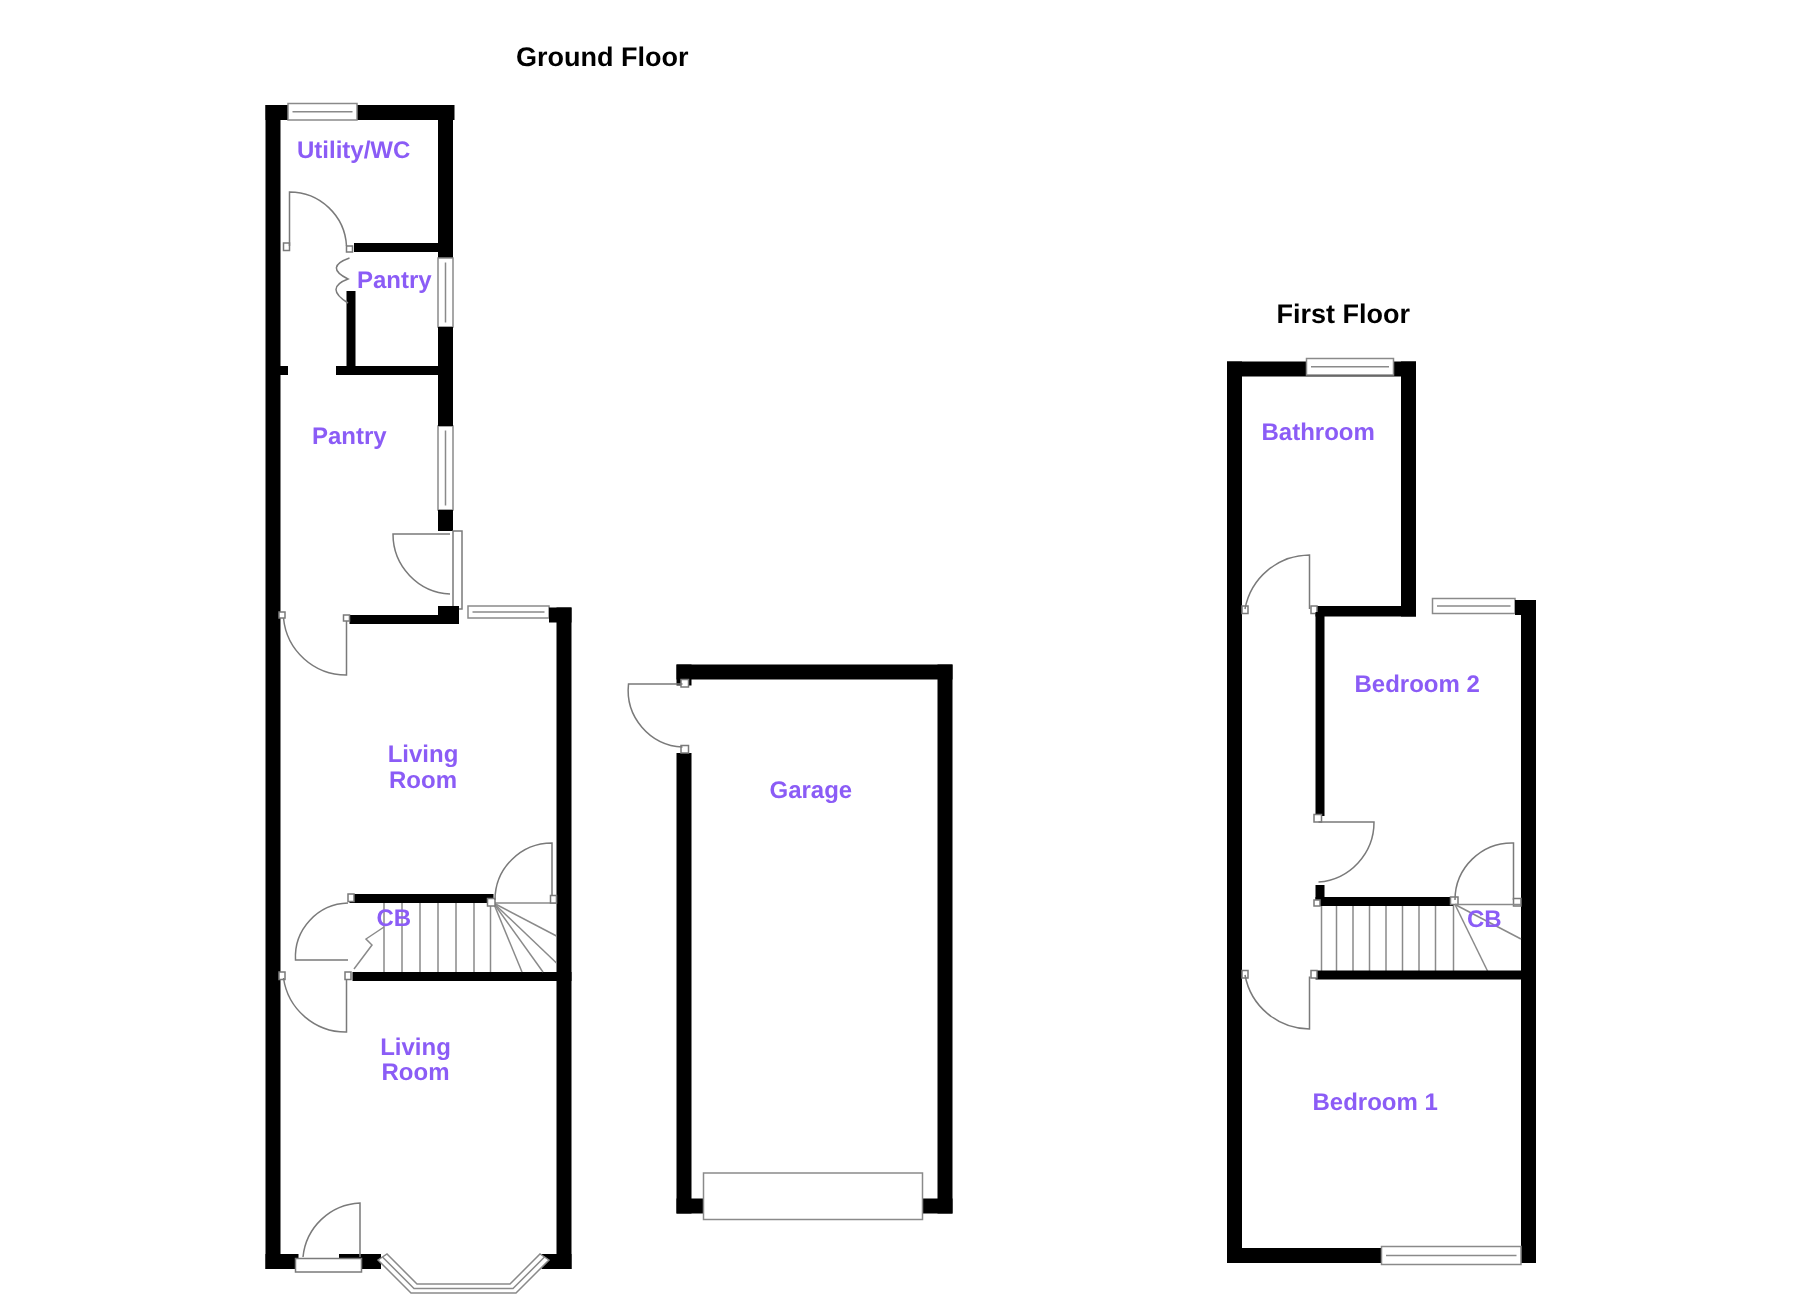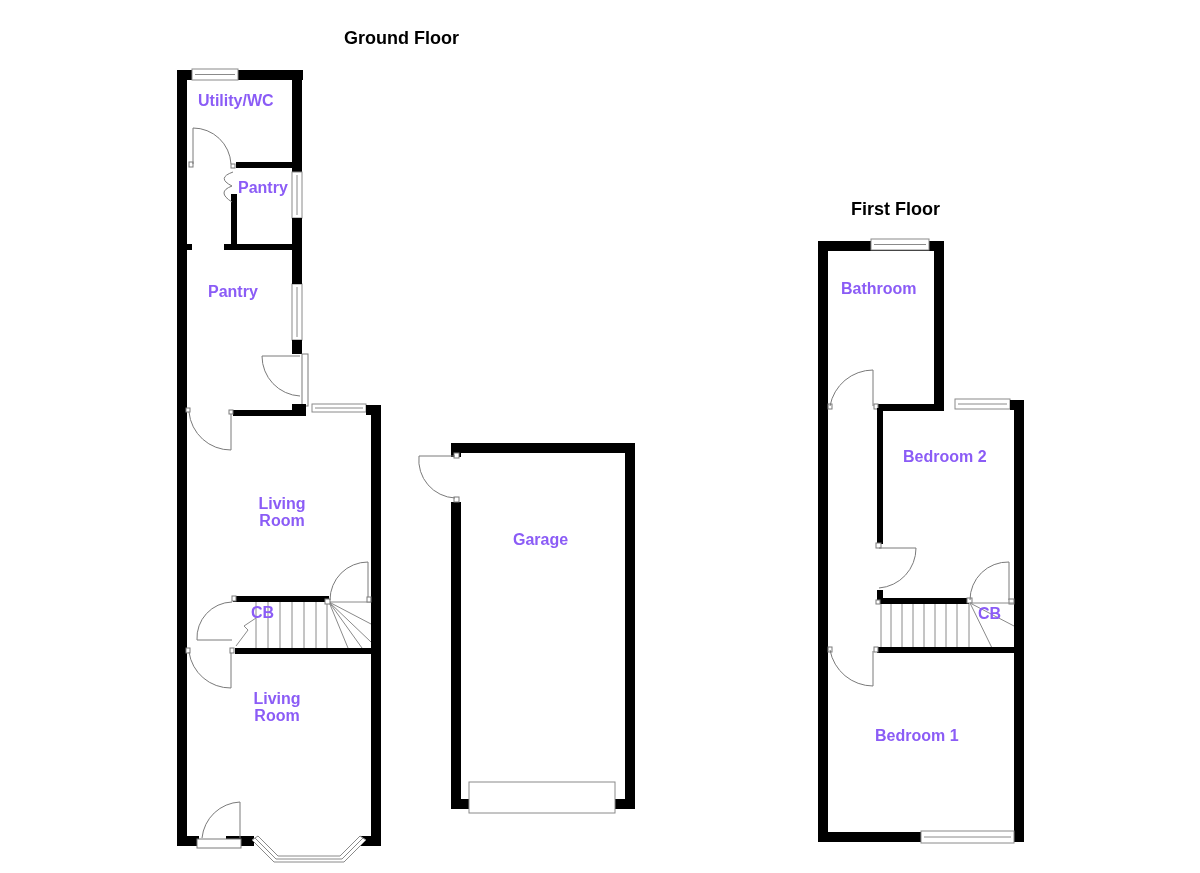--- a/index.html
+++ b/index.html
@@ -185,18 +185,18 @@
 <div class="label" style="left:252px; top:476px; width:60px;margin-top:19px;">
   <div>Living</div>
   <div>Room</div>
 </div>
 <div class="label" style="left:251px; top:604px;">CB</div>
 <div class="label" style="left:247px; top:690px; width:60px;">
   <div>Living</div>
   <div>Room</div>
 </div>
 
-<div class="label" style="left:513px; top:531px;">Garage</div>
+<div class="label" style="left:513px; top:519px;">Garage</div>
 
 <div class="label" style="left:841px; top:280px;">Bathroom</div>
 <div class="label" style="left:903px; top:448px;text-align:center;">Bedroom 2</div>
 <div class="label" style="left:978px; top:605px;">CB</div>
 <div class="label" style="left:875px; top:727px;">Bedroom 1</div>
 
 </body></html>

